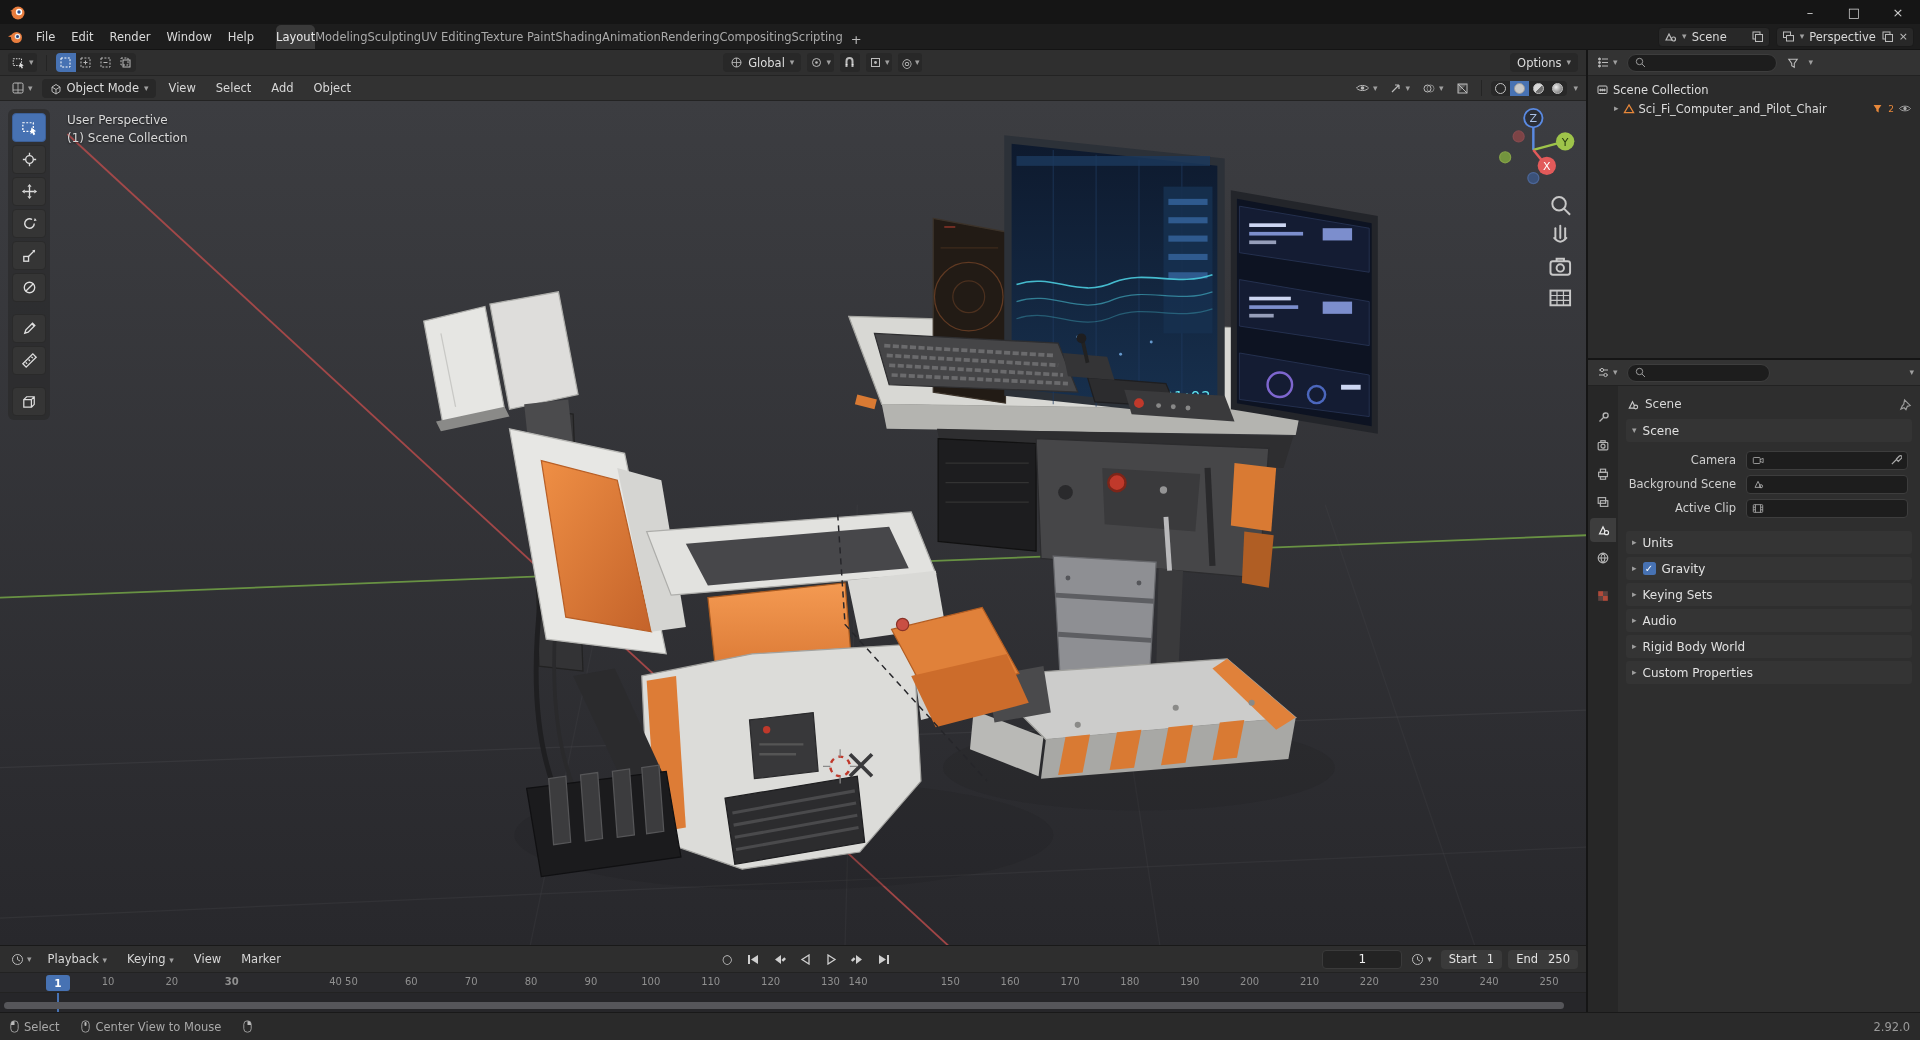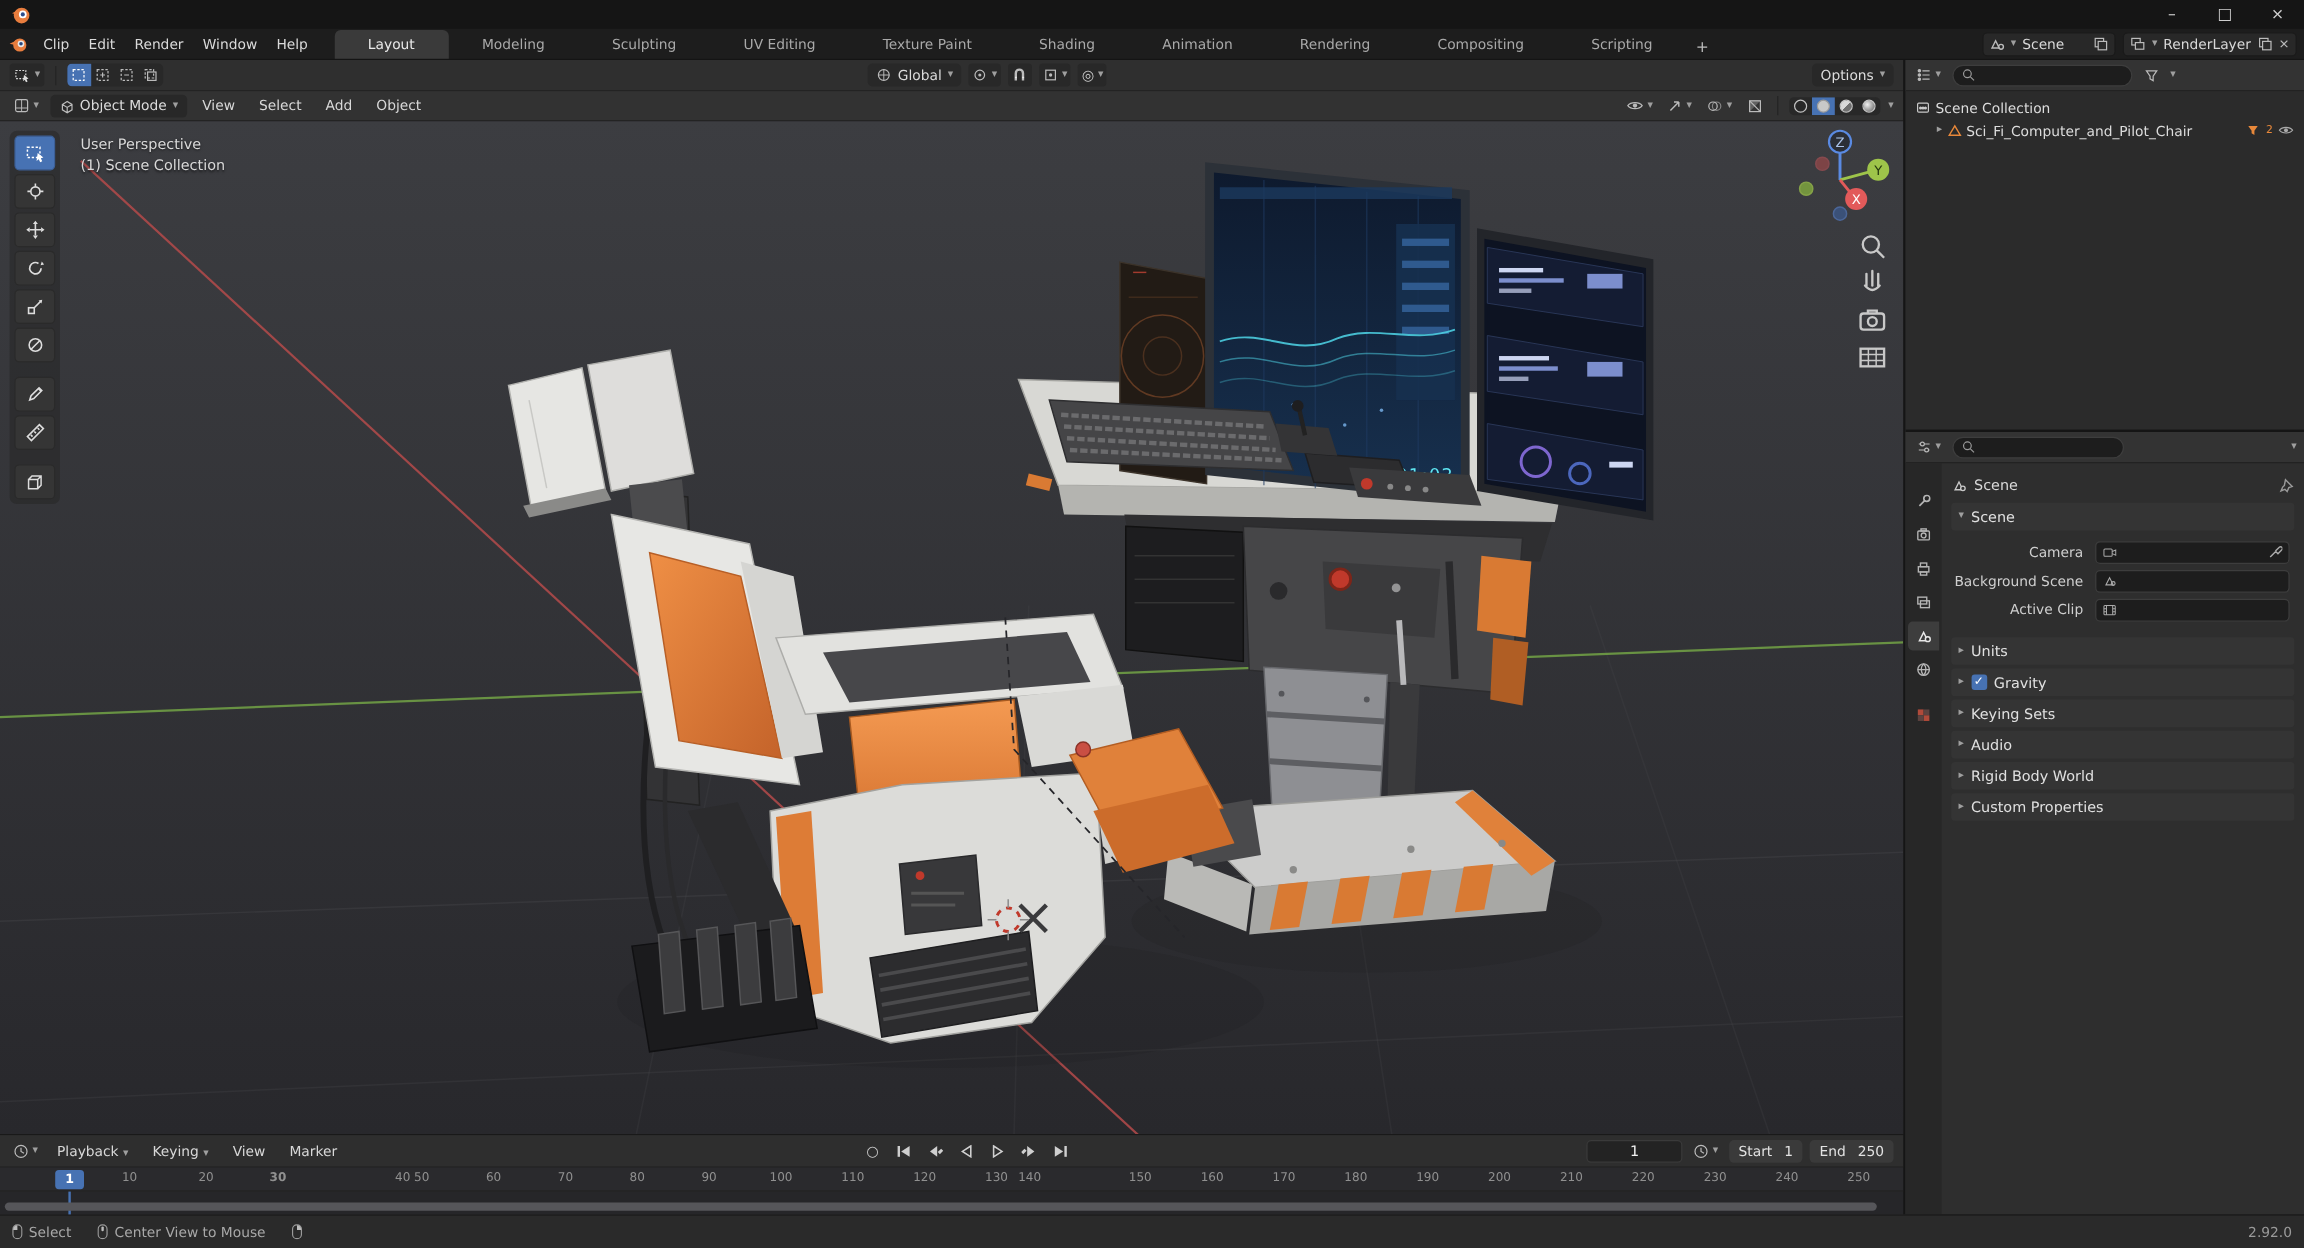--- a/index.html
+++ b/index.html
@@ -12,21 +12,21 @@
   .titlebar .title-text{color:#c9c9c9;font-size:11.5px;white-space:nowrap;overflow:hidden}
   .win-controls{margin-left:auto;display:flex;height:100%}
   .win-btn{width:44px;height:100%;display:flex;align-items:center;justify-content:center;color:#cfcfcf;font-size:13px}
   .win-btn.close{background:transparent}
 
   
   .topbar{height:26px;background:#1d1d1d;display:flex;align-items:center;padding:0 6px;flex:none;border-bottom:1px solid #141414}
   .app-icon{width:18px;height:18px;margin-right:4px;flex:none}
   .menu-item{padding:3px 8px;border-radius:3px;color:#dadada;font-size:11.5px;cursor:default}
   .ws-tabs{display:flex;align-items:flex-end;height:100%;margin-left:14px}
-  .ws-tab{padding:5px 28px;font-size:11.5px;color:#a9a9a9;border-radius:5px 5px 0 0;white-space:nowrap}
+  .ws-tab{padding:5px 0;font-size:11.5px;color:#a9a9a9;border-radius:5px 5px 0 0;white-space:nowrap}
   .ws-tab.active{background:#3a3a3a;color:#eaeaea}
   .ws-add{padding:2px 8px;color:#bbb;font-size:13px}
   .topbar-right{margin-left:auto;display:flex;align-items:center;gap:6px}
   .id-field{display:flex;align-items:center;gap:5px;background:#282828;border:1px solid #1a1a1a;border-radius:4px;height:20px;padding:0 5px;color:#d8d8d8}
   .id-field .val{font-size:11.5px;min-width:54px}
   .mini-ic{width:13px;height:13px;flex:none;display:inline-flex}
   .chev{font-size:9px;color:#9f9f9f;line-height:1}
 
   
   .main{display:flex;height:962px;flex:none}
@@ -129,21 +129,21 @@
     </div>
   </div>
 
   <div class="topbar">
     <svg class="app-icon" viewBox="0 0 18 18">
       <circle cx="10.5" cy="9.5" r="5.5" fill="#e87d3e"></circle>
       <circle cx="11.5" cy="8.5" r="2.8" fill="#e8e8e8"></circle>
       <circle cx="11.5" cy="8.5" r="1.5" fill="#27477e"></circle>
       <path d="M2,8.5 L8,5.5 L6.5,9.5 Z" fill="#e87d3e"></path>
     </svg>
-    <span class="menu-item">Clip</span>
+    <span class="menu-item">File</span>
     <span class="menu-item">Edit</span>
     <span class="menu-item">Render</span>
     <span class="menu-item">Window</span>
     <span class="menu-item">Help</span>
 
     <div class="ws-tabs">
       <span class="ws-tab active">Layout</span>
       <span class="ws-tab">Modeling</span>
       <span class="ws-tab">Sculpting</span>
       <span class="ws-tab">UV Editing</span>
@@ -168,21 +168,21 @@
             <rect x="2" y="2" width="7" height="7" fill="none" stroke="#bbb"></rect>
             <rect x="4.5" y="4.5" width="7" height="7" fill="#2b2b2b" stroke="#bbb"></rect>
           </svg>
       </div>
       <div class="id-field">
         <svg class="mini-ic" viewBox="0 0 13 13">
             <rect x="1.5" y="2" width="7" height="5.5" fill="none" stroke="#bbb"></rect>
             <rect x="4.5" y="5.5" width="7" height="5.5" fill="#2b2b2b" stroke="#bbb"></rect>
           </svg>
         <span class="chev">▾</span>
-        <span class="val">RenderLayer</span>
+        <span class="val">Perspective</span>
         <svg class="mini-ic" viewBox="0 0 13 13">
             <rect x="2" y="2" width="7" height="7" fill="none" stroke="#bbb"></rect>
             <rect x="4.5" y="4.5" width="7" height="7" fill="#2b2b2b" stroke="#bbb"></rect>
           </svg>
         <span style="color:#bbb;font-size:11px">×</span>
       </div>
     </div>
   </div>
 
   <div class="main">

